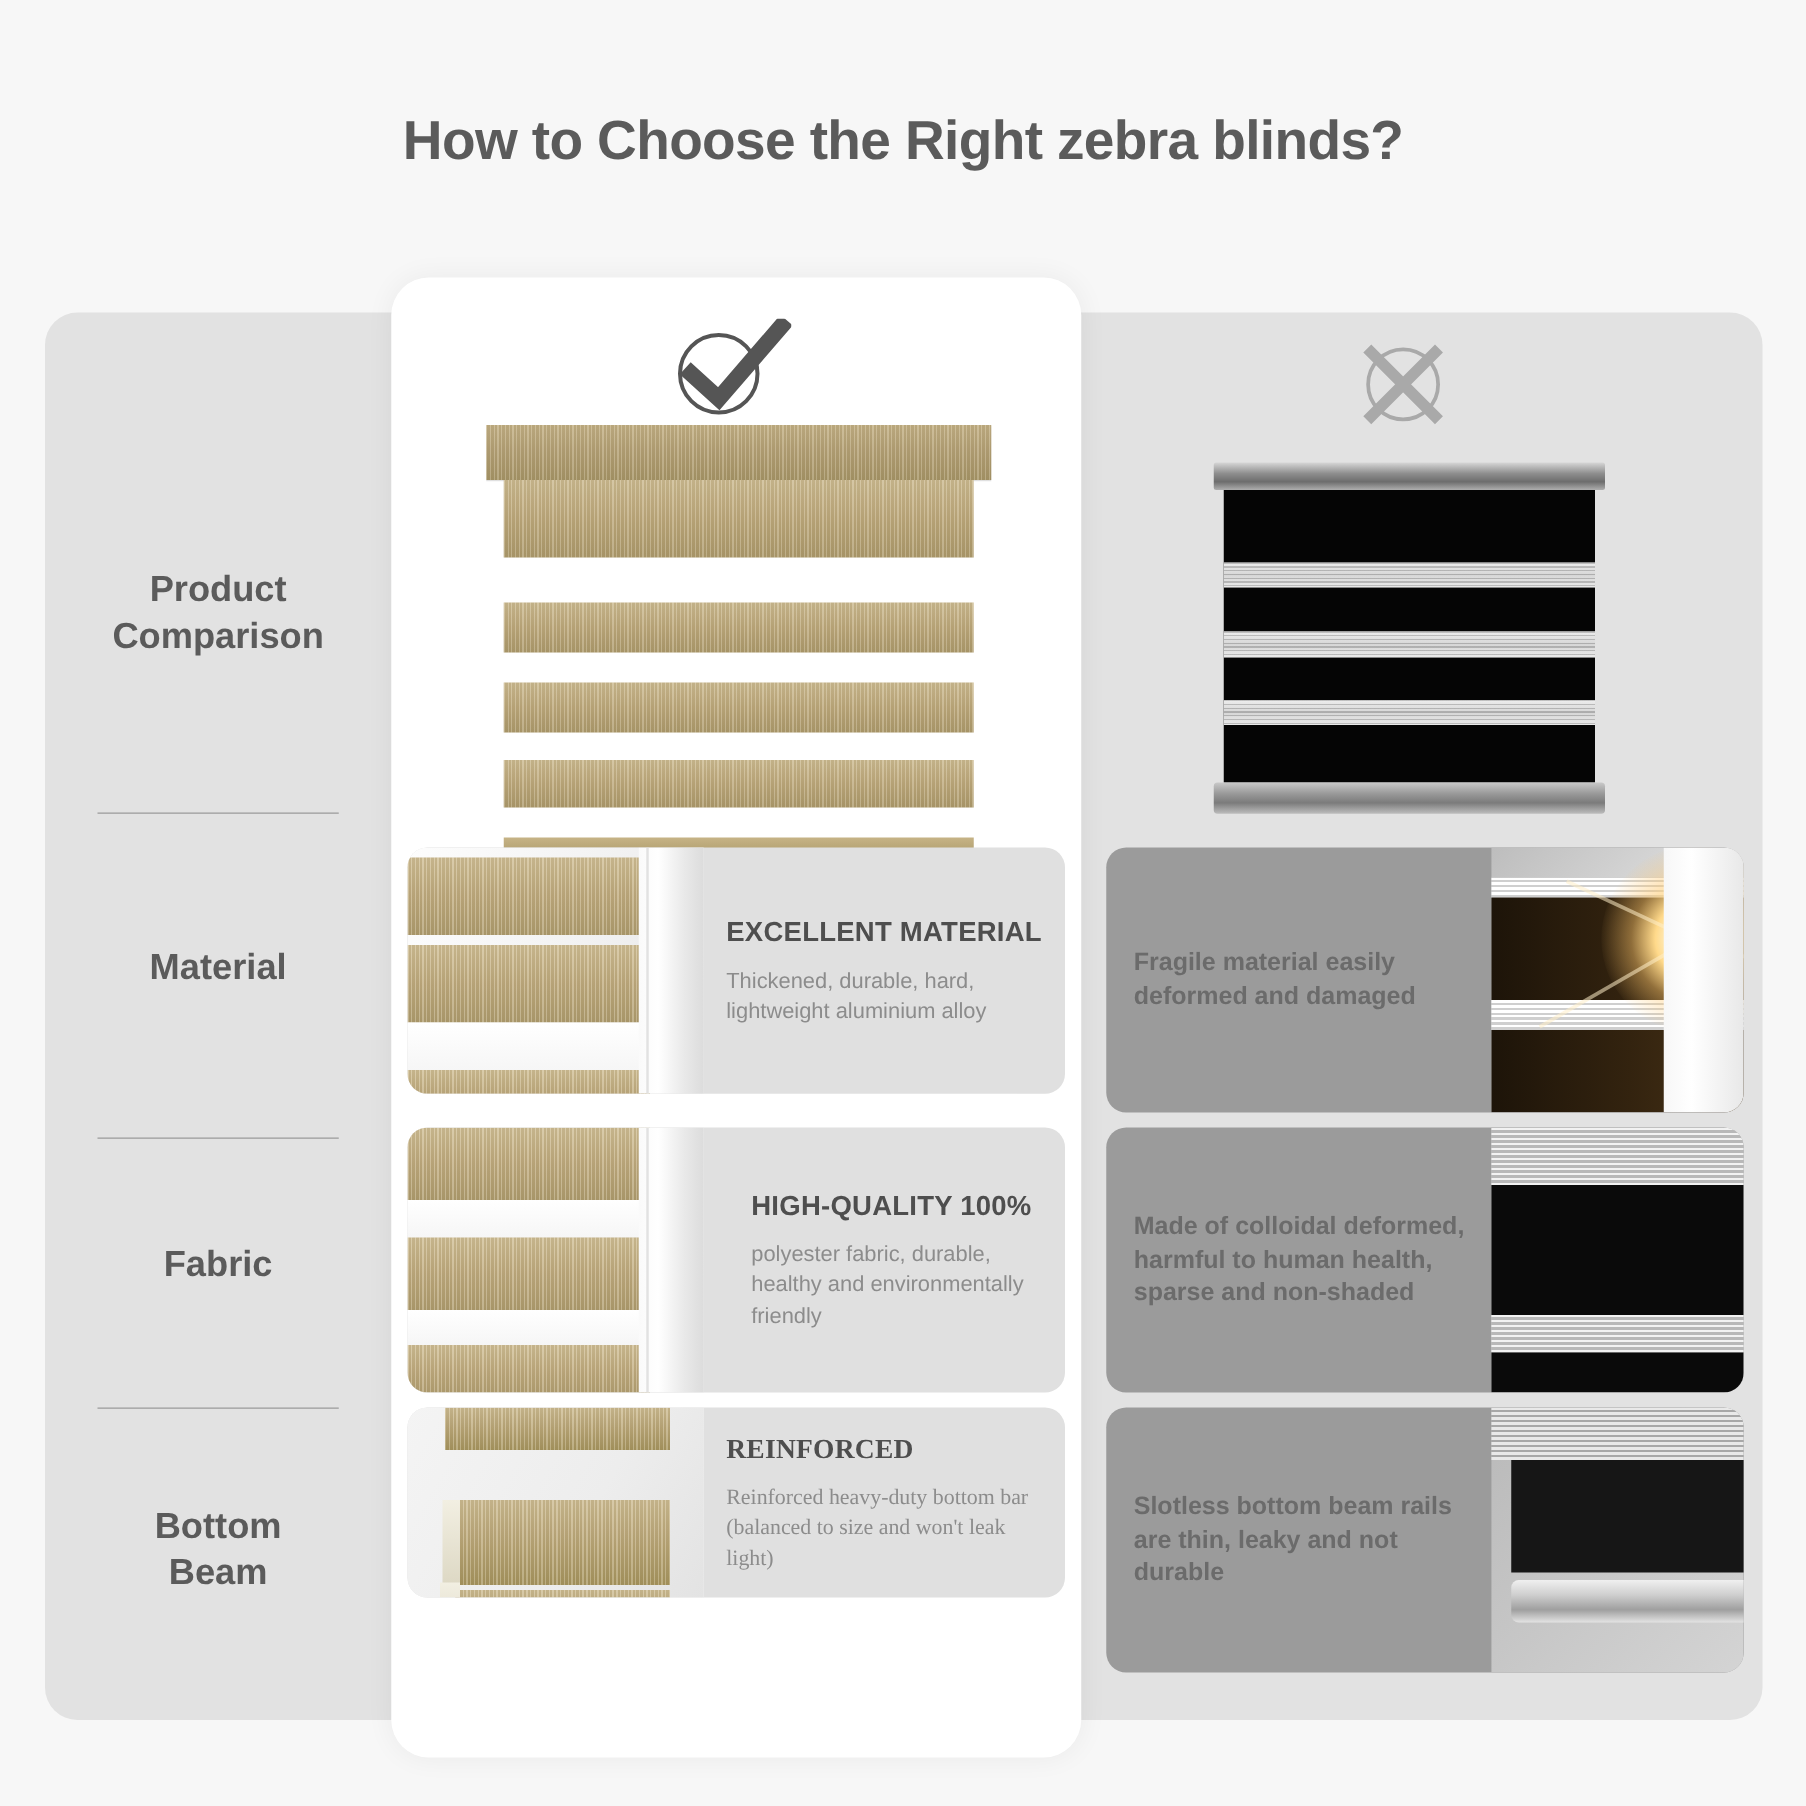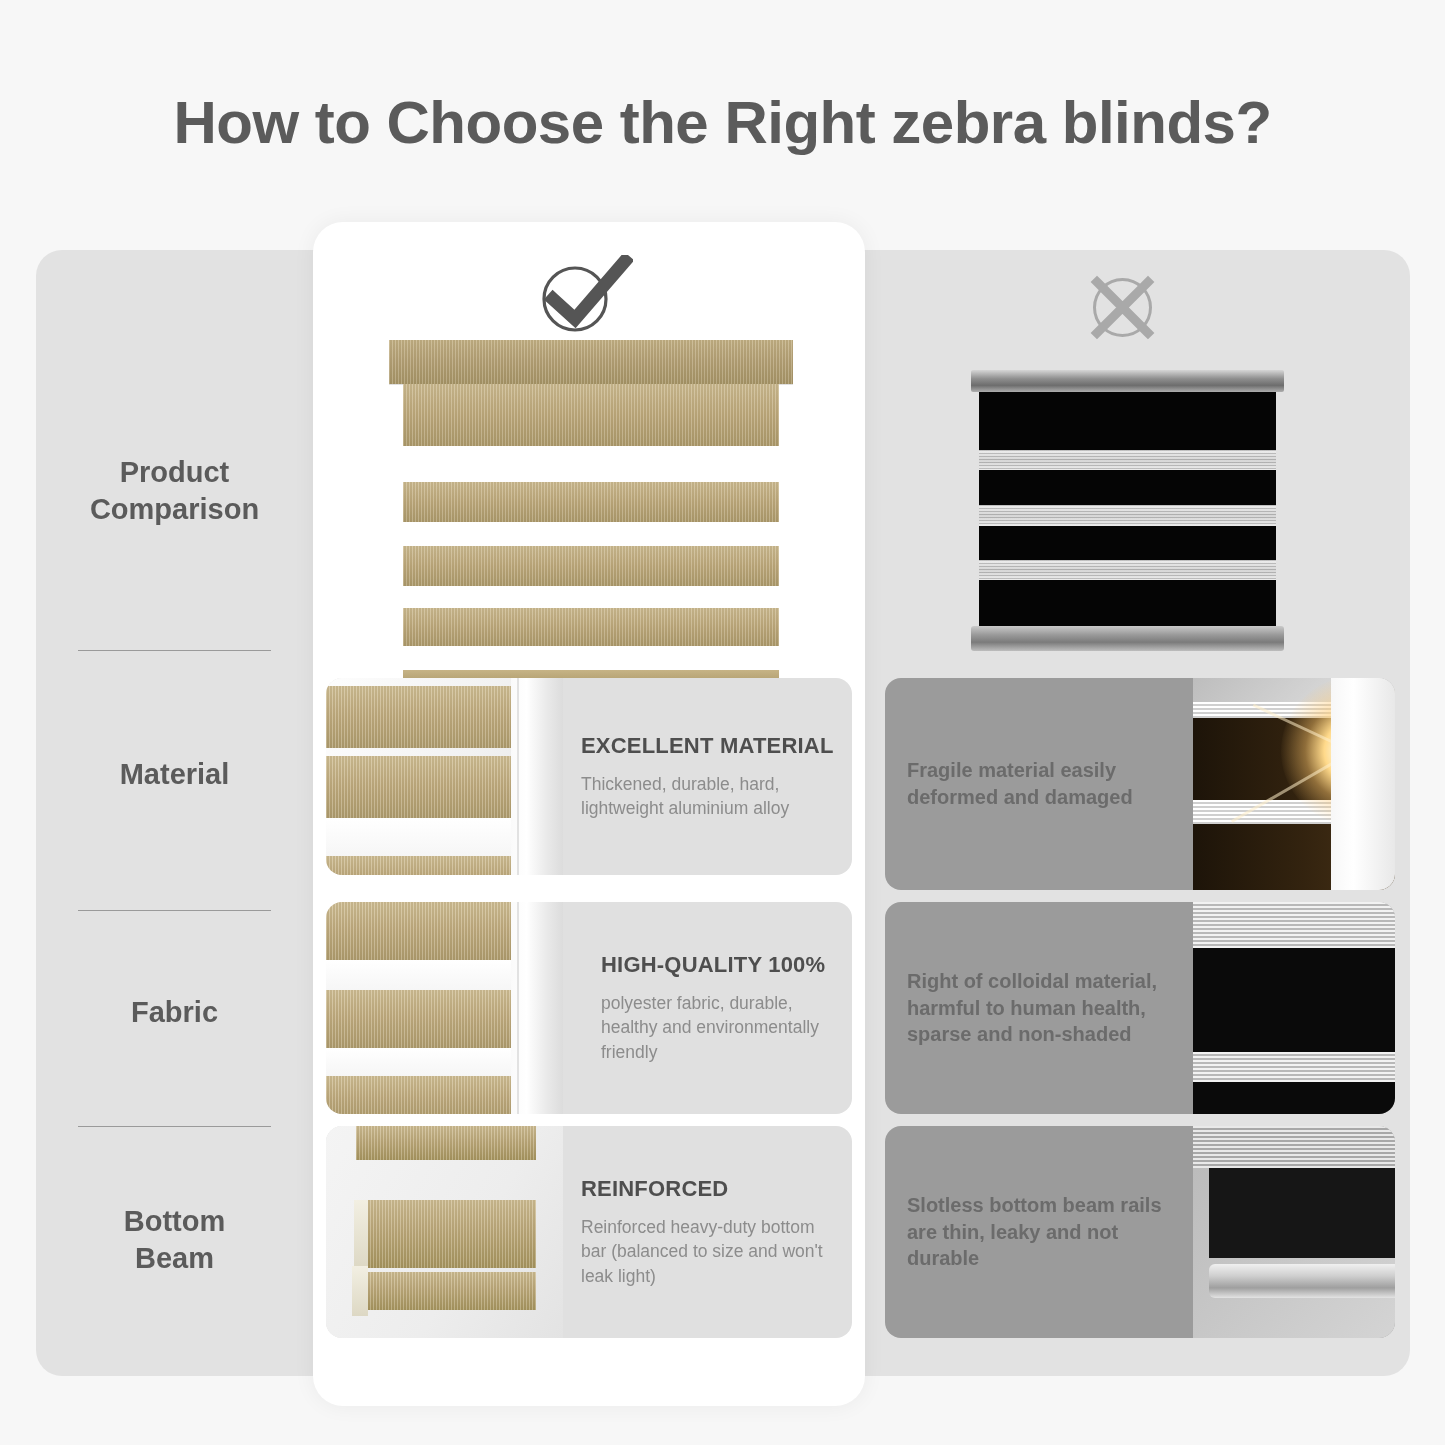--- a/index.html
+++ b/index.html
@@ -9,21 +9,21 @@
     font-family:"Liberation Sans", sans-serif;
     overflow:hidden;
     position:relative;
   }
   .page{position:absolute;inset:0;}
 
   
   .title{
     position:absolute;left:0;top:88px;width:100%;
     text-align:center;
-    font-size:60px;font-weight:bold;color:#5b5b5b;
+    font-size:44px;font-weight:bold;color:#5b5b5b;
     letter-spacing:-0.5px;
   }
 
   
   .grey-panel{
     position:absolute;
     background:#e2e2e2;
     border-radius:26px;
   }
   #left-panel{left:36px;top:250px;width:1374px;height:1126px;}
@@ -273,21 +273,21 @@
         <div class="ph-slat" style="top:174px;height:44px;"></div>
         <div class="jamb"></div>
       </div>
     </div>
     <div class="feat-text">
       <div class="feat-head">HIGH-QUALITY 100%</div>
       <div class="feat-body">polyester fabric, durable, healthy and environmentally friendly</div>
     </div>
   </div>
 
-  <div class="feat-card" style="top:1126px;height:212px;">
+  <div class="feat-card" style="top:1126px;height:152px;font-family:Liberation Serif, serif;">
     <div class="feat-photo">
       <div class="ph-bb">
         <div class="bb-bar" style="left:30px;top:0px;width:180px;height:34px;"></div>
         <div class="bb-bar" style="left:38px;top:74px;width:172px;height:68px;"></div>
         <div class="bb-cap" style="left:28px;top:74px;width:14px;height:68px;"></div>
         <div class="bb-bar" style="left:38px;top:146px;width:172px;height:38px;"></div>
         <div class="bb-cap" style="left:26px;top:140px;width:16px;height:50px;"></div>
       </div>
     </div>
     <div class="feat-text">
@@ -311,21 +311,21 @@
         <div class="sun-ray" style="left:160px;top:72px;width:140px;transform:rotate(150deg);"></div>
         <div class="sun-ray" style="left:160px;top:72px;width:110px;transform:rotate(205deg);"></div>
         <div class="sun-ray" style="left:160px;top:72px;width:100px;transform:rotate(95deg);"></div>
         <div class="jamb2"></div>
       </div>
     </div>
   </div>
 
   <div class="neg-card" style="top:902px;height:212px;">
     <div class="neg-text">
-      <div class="neg-body">Right of colloidal material, harmful to human health, sparse and non-shaded</div>
+      <div class="neg-body">Made of colloidal deformed, harmful to human health, sparse and non-shaded</div>
     </div>
     <div class="neg-photo">
       <div class="ph-sparse">
         <div class="sp-mesh" style="top:0px;height:46px;"></div>
         <div class="sp-black" style="top:46px;height:104px;"></div>
         <div class="sp-mesh" style="top:150px;height:30px;"></div>
         <div class="sp-black" style="top:180px;height:32px;"></div>
       </div>
     </div>
   </div>

